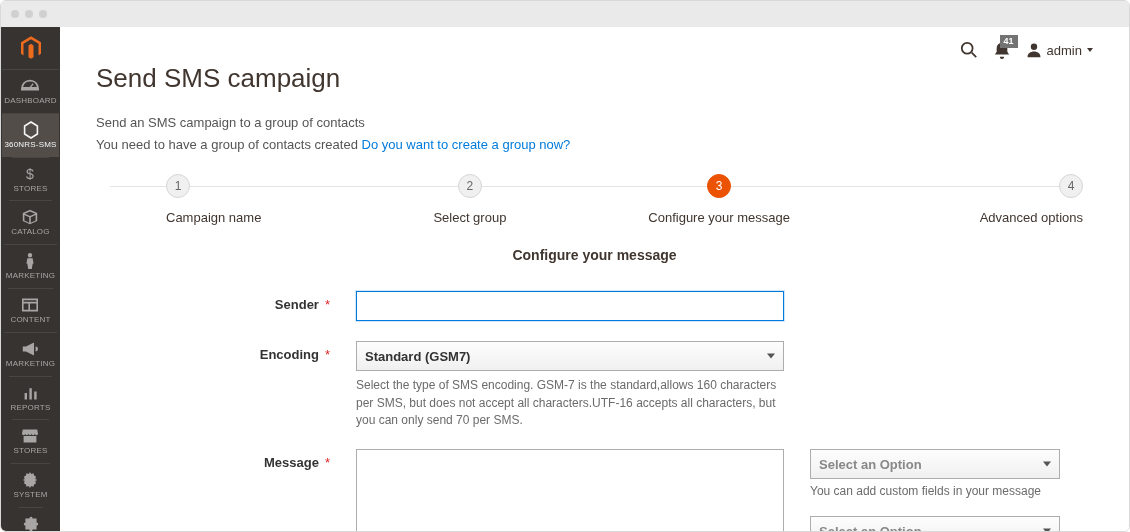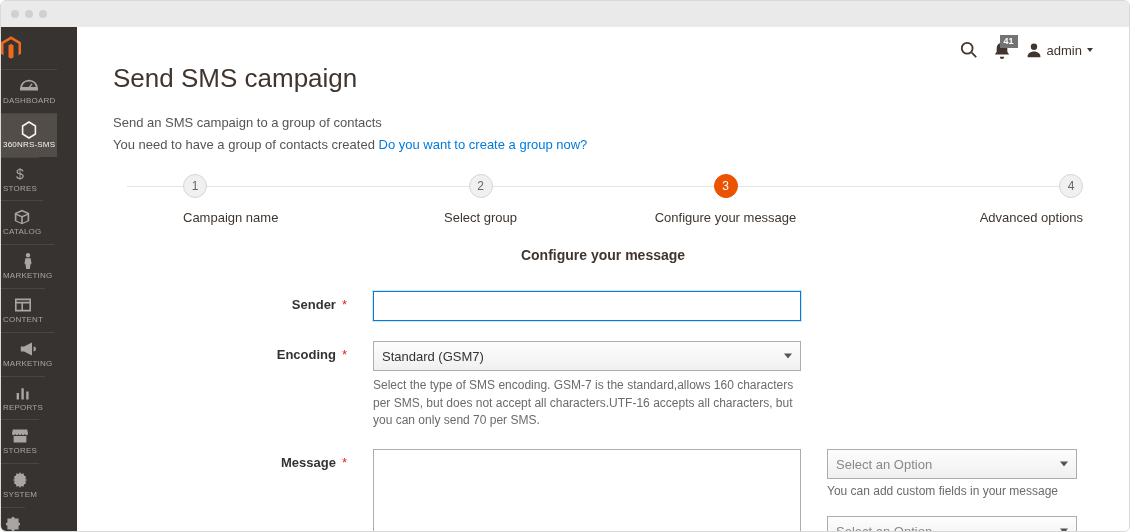--- a/index.html
+++ b/index.html
@@ -29,25 +29,25 @@
   .title-dot {
     width: 8px; height: 8px; border-radius: 50%; background: #d0d0d0;
   }
   .window-body {
     display: flex;
     height: 506px;
     background: #fff;
   }
   
   .sidebar {
-    width: 76px;
+    width: 59px;
     background: #373330;
     display: flex;
     flex-direction: column;
-    align-items: flex-start;
+    align-items: center;
     color: #a7a6a4;
     font-size: 8px;
   }
   .sidebar-item {
     display: flex;
     flex-direction: column;
     align-items: center;
     justify-content: center;
     padding: 7px 2px 7px 2px;
     text-align: center;
@@ -236,20 +236,21 @@
   }
   .side-group { display: flex; flex-direction: column; gap: 4px; }
   input[type="text"].txt, .select-box, textarea.txt {
     width: 100%;
     border: 1px solid #adadad;
     background: #fff;
     font-size: 13px;
     padding: 5px 8px;
     color: #303030;
     font-family: inherit;
+    font-weight: bold;
   }
   input[type="text"].txt { height: 30px; }
   input[type="text"].txt.focused {
     border-color: #007bdb;
     box-shadow: 0 0 0 1px #007bdb2e;
   }
   .select-box {
     height: 30px;
     position: relative;
     background: linear-gradient(#fdfdfd, #f0f0f0);

